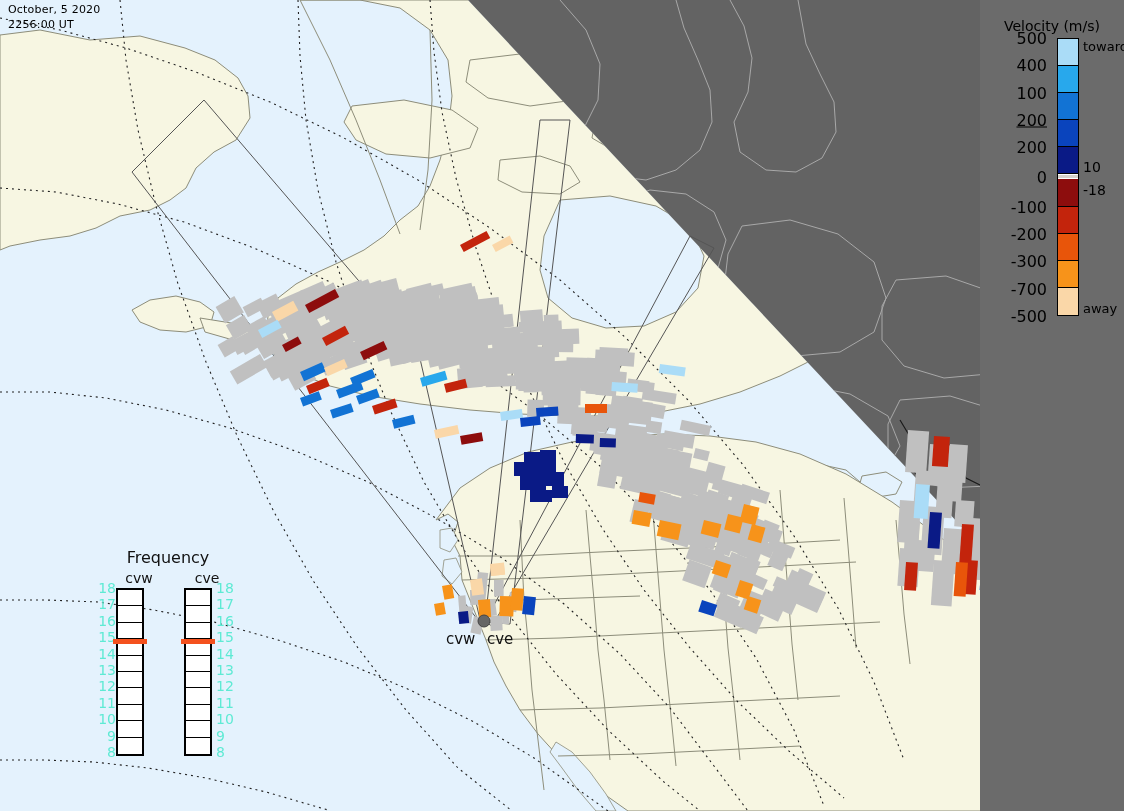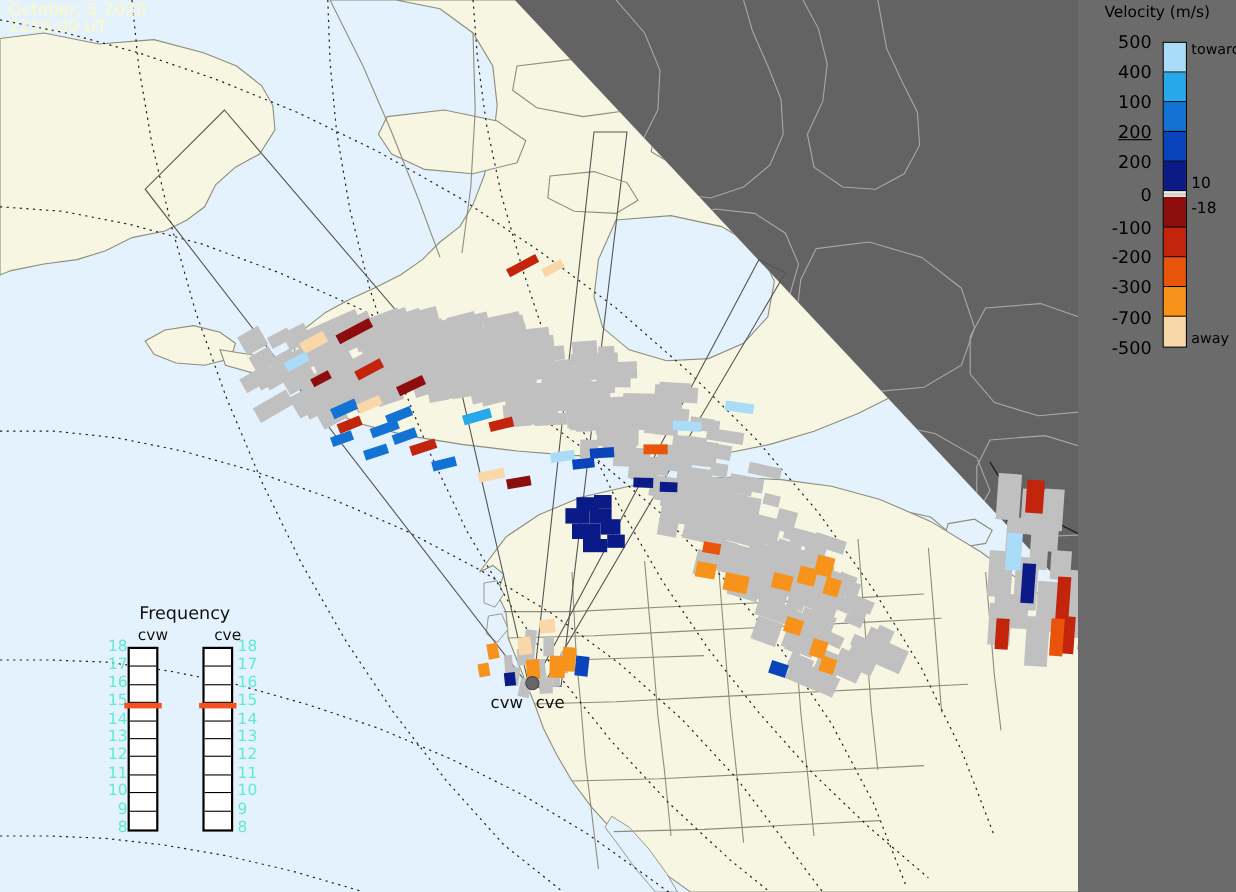--- a/index.html
+++ b/index.html
@@ -5,27 +5,27 @@
   html,body{margin:0;padding:0;background:#6b6b6b;}
   body{width:1124px;height:811px;position:relative;overflow:hidden;
        font-family:"DejaVu Sans","Liberation Sans",sans-serif;}
 
   
   #stage{position:absolute;left:0;top:0;width:1124px;height:811px;overflow:hidden;}
   #mapsvg{position:absolute;left:0;top:0;width:1124px;height:811px;}
 
   
   #timestamp{position:absolute;left:8px;top:2px;z-index:40;
-             font-size:15px;line-height:15px;color:#fef9c3;letter-spacing:.2px;}
+             font-size:11px;line-height:15px;color:#000000;letter-spacing:.2px;}
   #timestamp div{white-space:pre;}
 
   
   #cbpanel{position:absolute;right:0;top:0;width:144px;height:811px;
            background:#6b6b6b;z-index:30;}
-  #cbtitle{position:absolute;left:0;top:3px;width:144px;text-align:center;
+  #cbtitle{position:absolute;left:0;top:18px;width:144px;text-align:center;
            font-size:14px;color:#000;white-space:nowrap;}
   #cbbar{position:absolute;left:77px;top:38px;width:22px;height:278px;
          border:1px solid #000;box-sizing:border-box;}
   .cbband{width:100%;box-sizing:border-box;border-bottom:1px solid #000;}
   .cbband:last-child{border-bottom:none;}
   .cbzero{height:5px;background:#d6d2cc;border-top:1px solid #fff;border-bottom:1px solid #fff;}
   #cbticks{position:absolute;left:0;top:38px;width:73px;height:278px;}
   .cbtick{position:absolute;right:6px;font-size:16px;color:#000000;
           transform:translateY(-50%);white-space:nowrap;}
   #cbends{position:absolute;left:103px;top:38px;width:41px;height:278px;overflow:hidden;}

